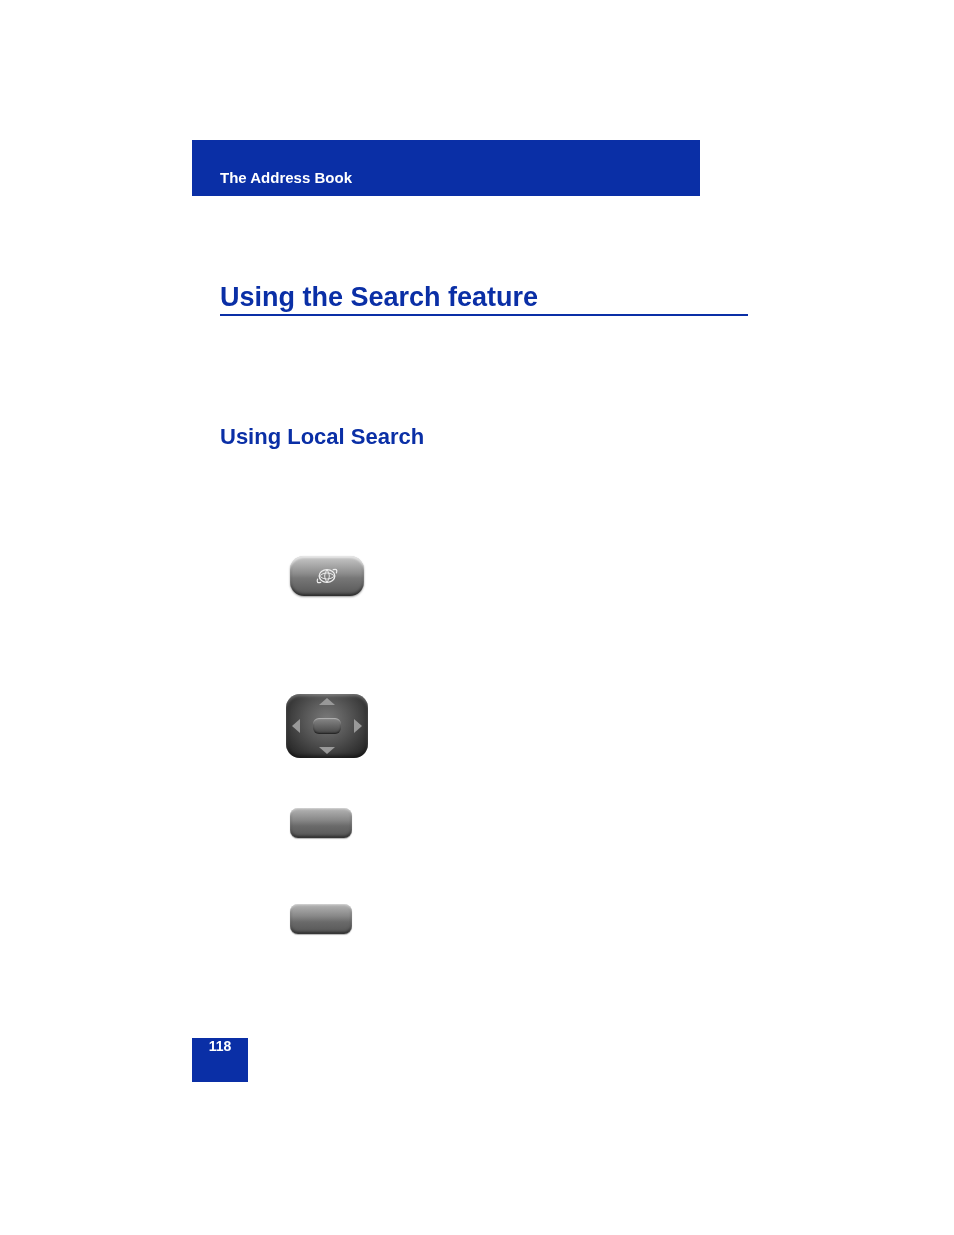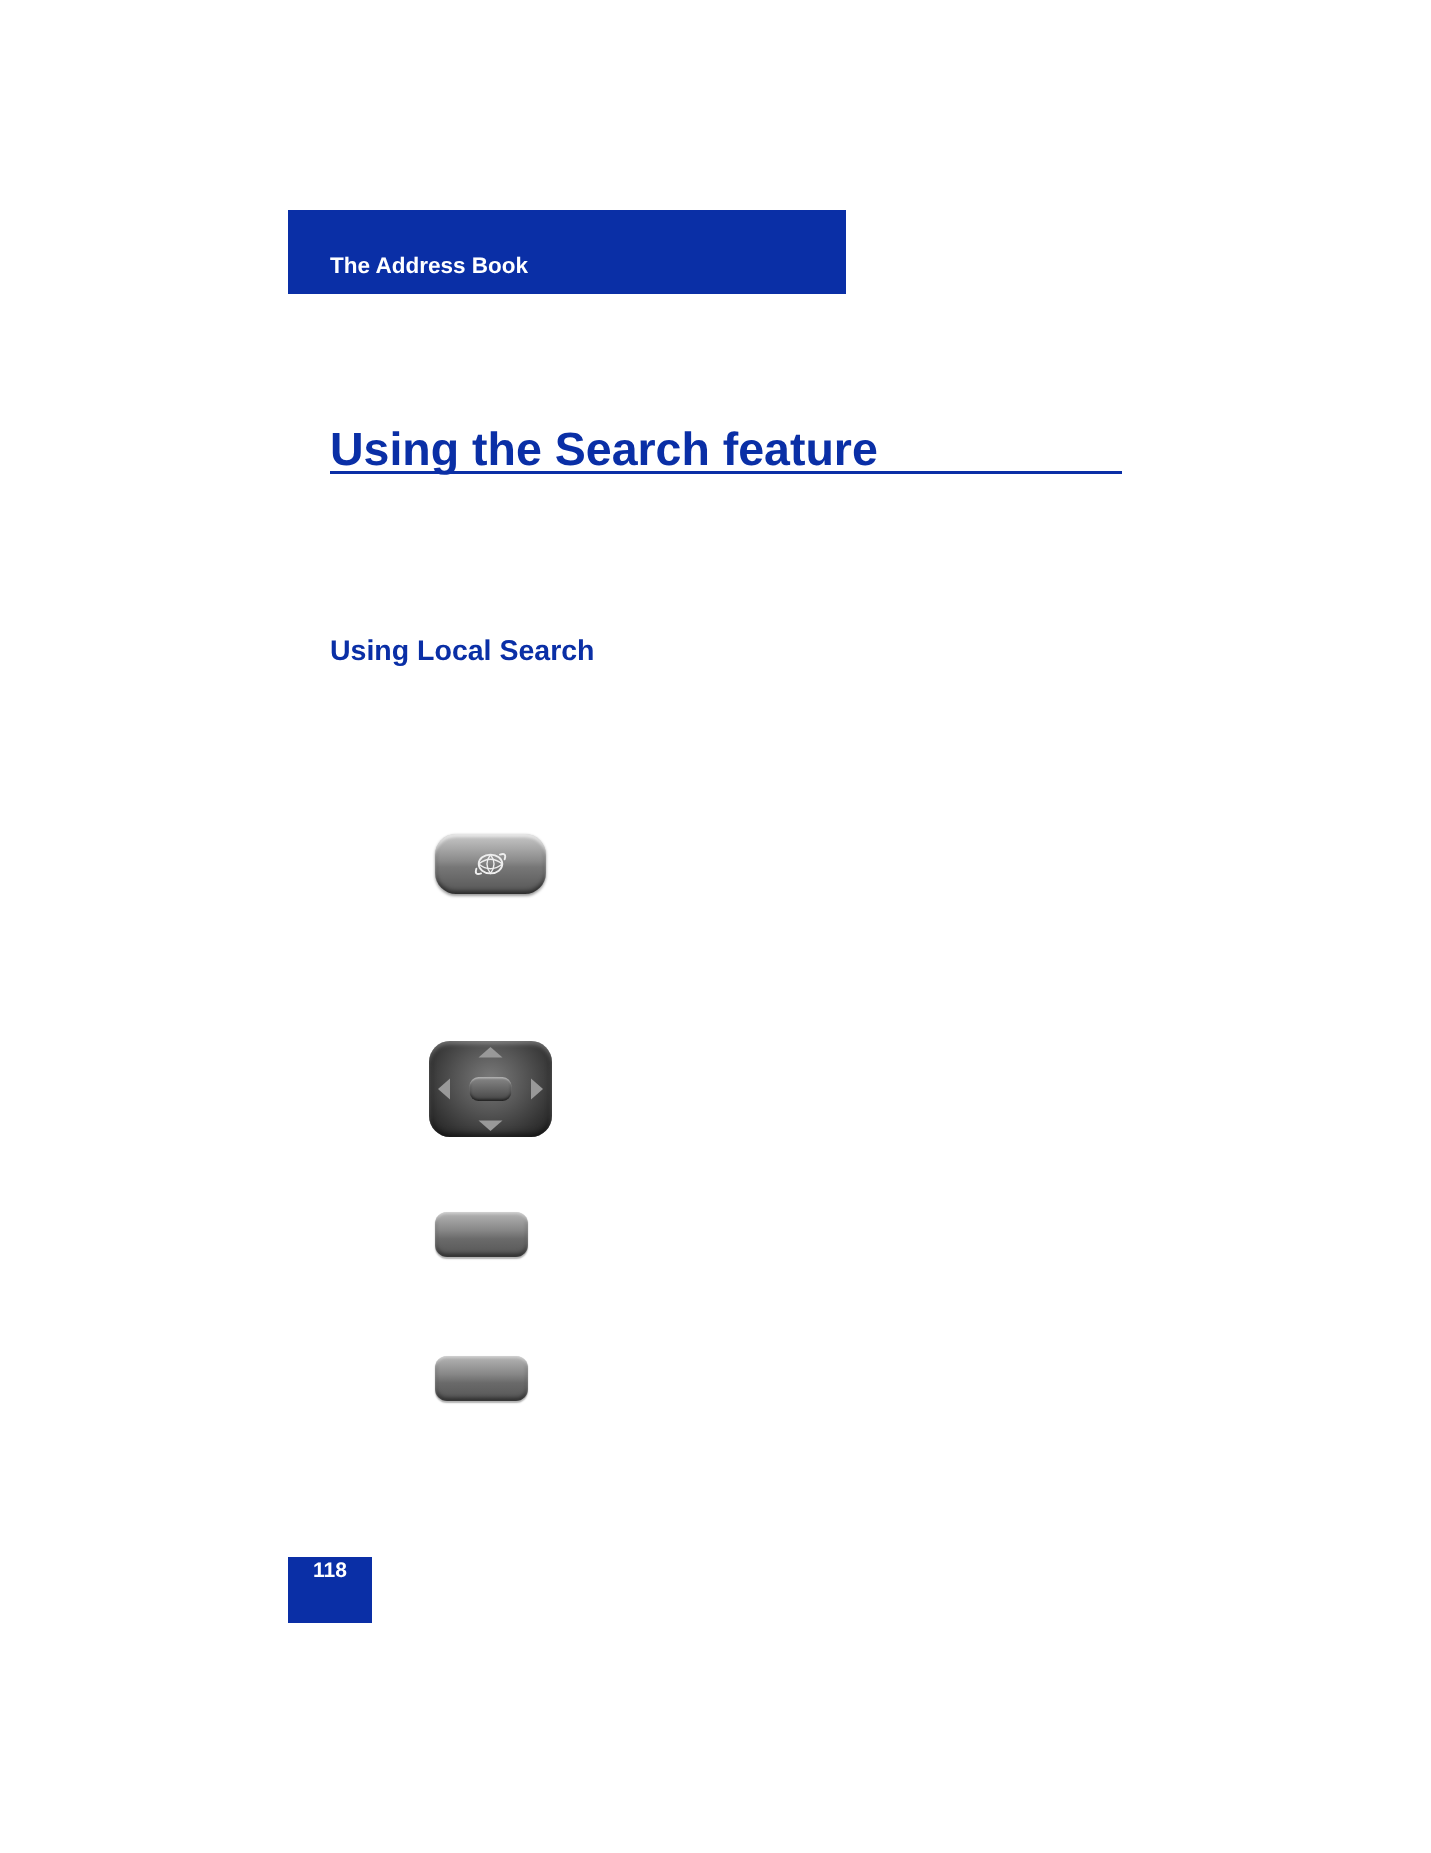--- a/index.html
+++ b/index.html
@@ -7,55 +7,55 @@
     background: #ffffff;
     width: 954px;
     height: 1235px;
     position: relative;
     font-family: Arial, Helvetica, sans-serif;
   }
   .header-bar {
     position: absolute;
     left: 192px;
     top: 140px;
-    width: 372px;
+    width: 508px;
     height: 56px;
     background: #0a2fa6;
     display: flex;
     align-items: flex-end;
     padding: 0 0 10px 28px;
   }
   .header-text {
     color: #ffffff;
     font-weight: bold;
     font-size: 15px;
   }
   .main-title {
     position: absolute;
     left: 220px;
     top: 282px;
     color: #0a2fa6;
     font-weight: bold;
-    font-size: 31px;
+    font-size: 27px;
   }
   .title-underline {
     position: absolute;
     left: 220px;
     top: 314px;
     width: 528px;
     height: 2px;
     background: #0a2fa6;
   }
   .sub-title {
     position: absolute;
     left: 220px;
     top: 424px;
     color: #0a2fa6;
     font-weight: bold;
-    font-size: 19px;
+    font-size: 22px;
   }
   .page-num-box {
     position: absolute;
     left: 192px;
     top: 1038px;
     width: 56px;
     height: 44px;
     background: #0a2fa6;
     display: flex;
     align-items: flex-start;

